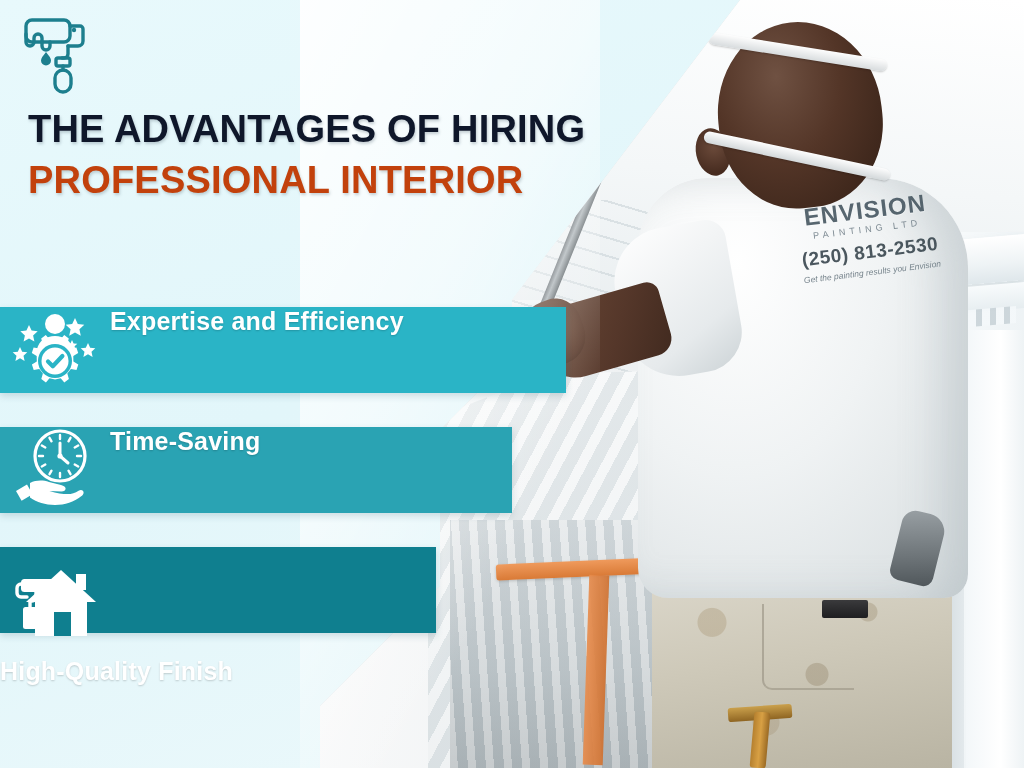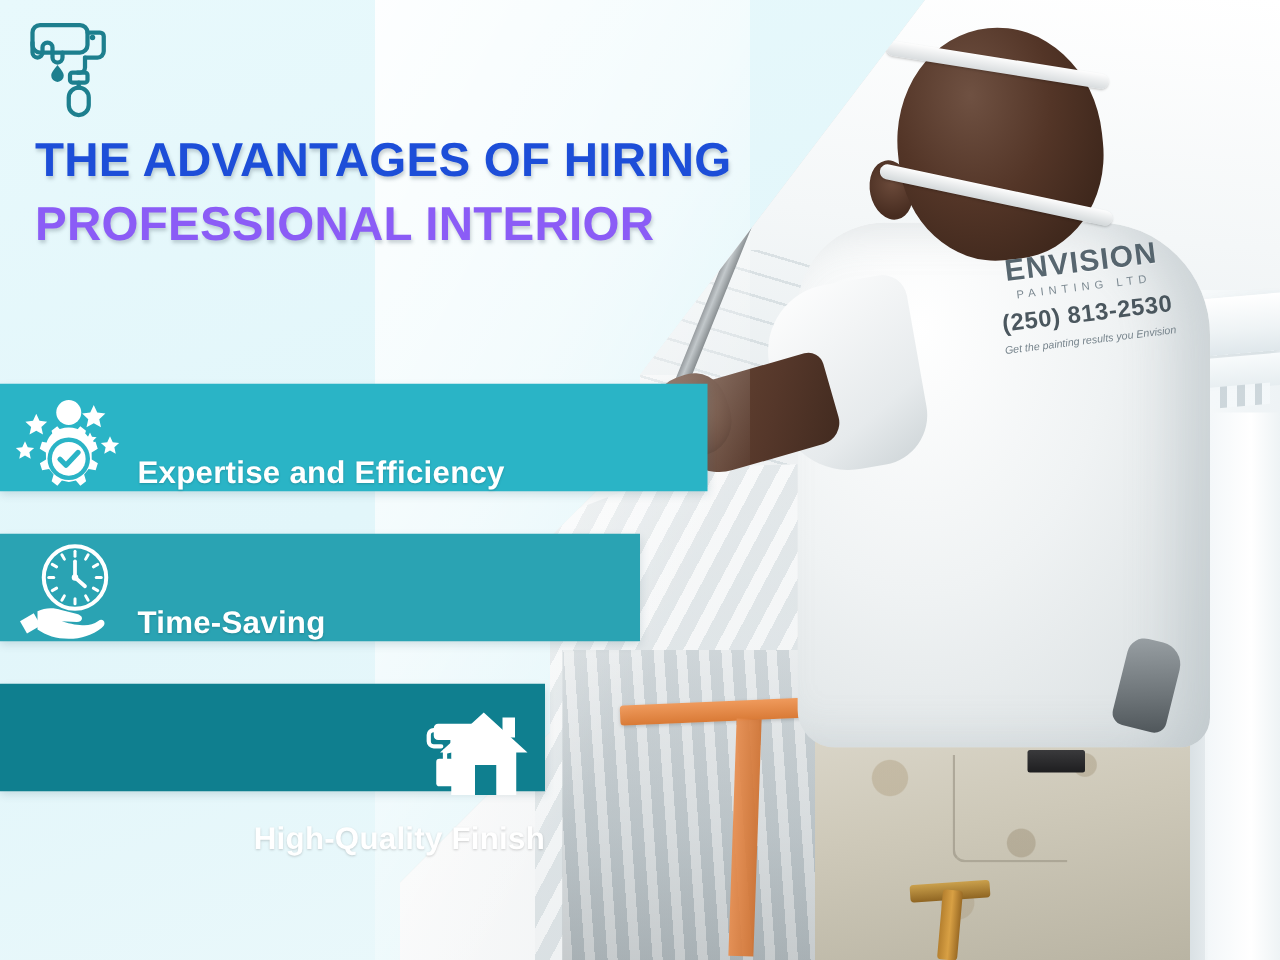--- a/index.html
+++ b/index.html
@@ -237,32 +237,32 @@
     position:absolute; left:300px; top:0; width:300px; height:768px;
     background:linear-gradient(118deg, rgba(255,255,255,.92) 0%, rgba(255,255,255,.55) 42%, rgba(255,255,255,0) 72%);
     pointer-events:none;
   }
   
   .roller-icon { position:absolute; left:18px; top:10px; width:96px; height:88px; }
   
   .title-block { position:absolute; left:28px; top:108px; width:620px; }
   .title-line1 {
     font-size:38px; font-weight:bold; letter-spacing:.2px;
-    color:#1d4ed8; line-height:1.12;
+    color:#0f172a; line-height:1.12;
     text-shadow:1px 2px 3px rgba(90,110,120,.32);
   }
   .title-line2 {
     font-size:38px; font-weight:bold; letter-spacing:.2px;
-    color:#8b5cf6; line-height:1.26; margin-top:6px;
+    color:#c2410c; line-height:1.26; margin-top:6px;
     text-shadow:1px 2px 3px rgba(90,110,120,.3);
   }
   
   .bars { position:absolute; left:0; top:307px; width:100%; }
   .bar {
-    position:relative; display:flex; align-items:flex-end;
+    position:relative; display:flex; align-items:flex-start;
     height:86px; margin-bottom:34px;
     box-shadow:0 3px 7px rgba(40,90,105,.18);
   }
   .bar-1 { width:566px; background:#2ab4c6; }
   .bar-2 { width:512px; background:#2aa3b3; }
   .bar-3 { width:436px; background:#0f7f8f;flex-direction:column; }
   .bar-icon {
     width:110px; flex:0 0 110px;
     display:flex; align-items:center; justify-content:center;
   }

